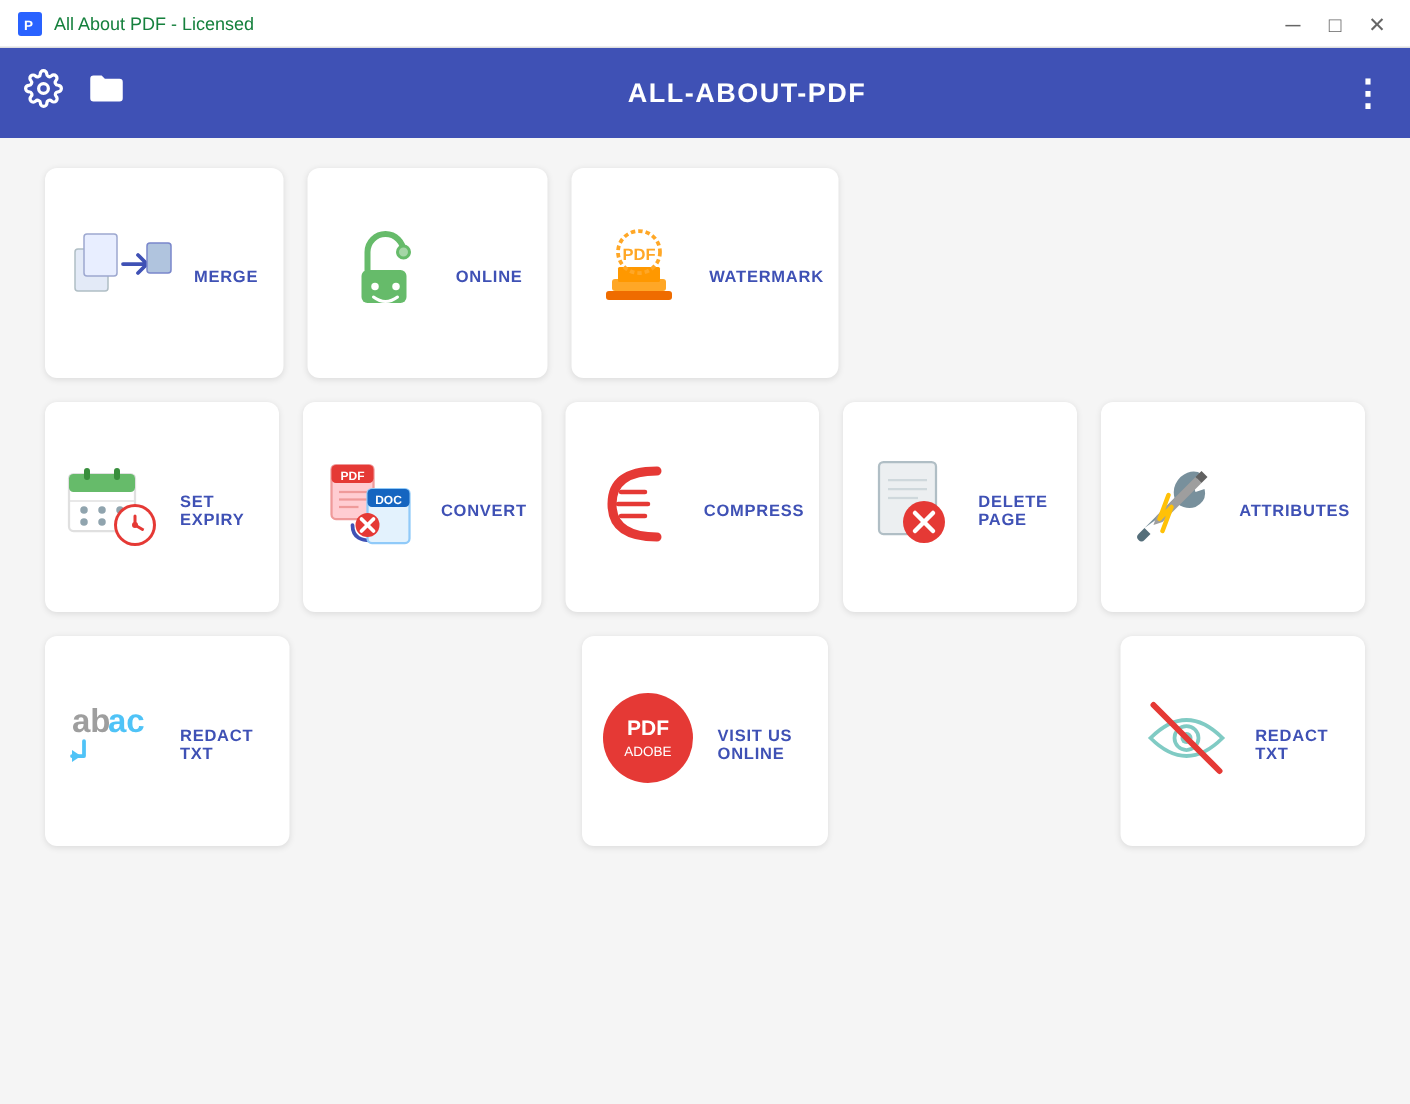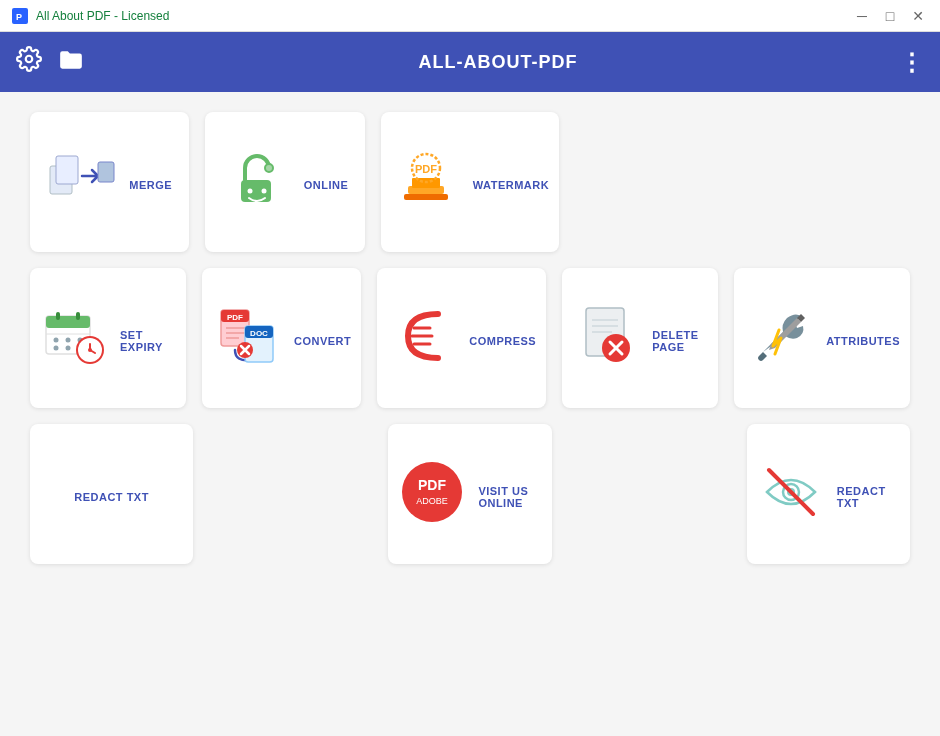--- a/index.html
+++ b/index.html
@@ -322,20 +322,33 @@
           <path d="M34 26 L28 42 L36 34 L30 50" stroke="#ffc107" stroke-width="3" fill="none" stroke-linecap="round" stroke-linejoin="round"></path>
         </svg>
       </div>
       <span class="card-label">ATTRIBUTES</span>
     </div>
   </div>
 
   <div class="grid-bottom">
 
     <div class="card">
+      <div class="card-icon">
+        <svg width="68" height="64" viewBox="0 0 68 64">
+
+          <text x="8" y="28" font-size="22" font-weight="bold" fill="#9e9e9e">ab</text>
+
+          <path d="M16 34 L16 44 L8 44" stroke="#4fc3f7" stroke-width="2.5" fill="none" stroke-linecap="round" stroke-linejoin="round"></path>
+          <polygon points="8,40 8,48 14,44" fill="#4fc3f7"></polygon>
+
+          <text x="32" y="28" font-size="22" font-weight="bold" fill="#4fc3f7">ac</text>
+
+          <path d="M52" y="34" stroke="#4fc3f7"></path>
+        </svg>
+      </div>
       <span class="card-label">REDACT TXT</span>
     </div>
 
     <div class="card card-empty"></div>
 
     <div class="card">
       <div class="card-icon">
         <svg width="68" height="68" viewBox="0 0 68 68">
 
           <circle cx="34" cy="34" r="30" fill="#e53935"></circle>

